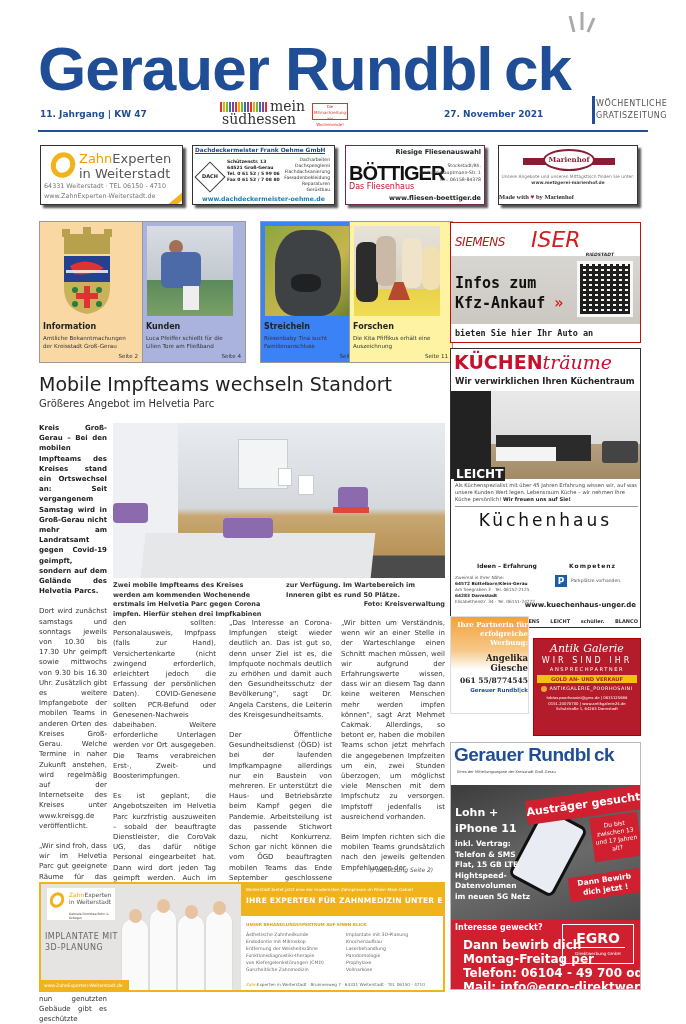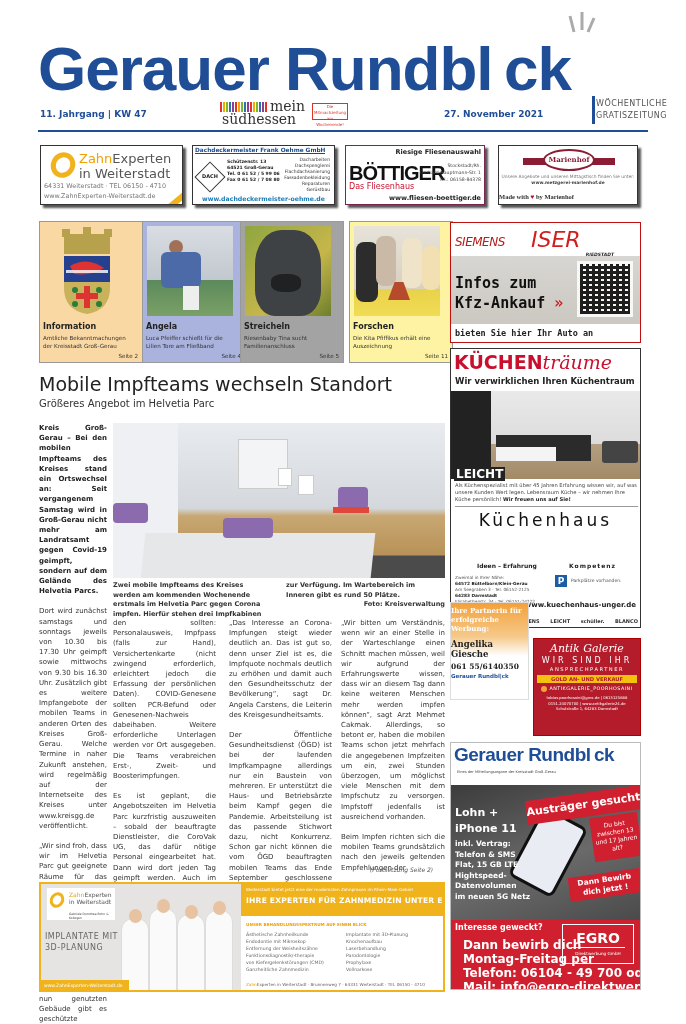--- a/index.html
+++ b/index.html
@@ -49,21 +49,21 @@
 #ad-marien .m{position:absolute;left:0;width:100%;bottom:4px;text-align:left;font-family:Liberation Serif, serif;font-size:6.5px;font-weight:bold;color:#333}
 #ad-marien .m i{color:#b0112b;font-style:normal}
 
 .teaser{position:absolute;top:221px;width:104px;height:142px;border:1px solid #999}
 .teaser .pic{position:absolute;left:4px;top:4px;width:86px;height:90px;overflow:hidden}
 .teaser .t1{position:absolute;left:3px;top:100px;font-size:8px;font-weight:bold;color:#222}
 .teaser .t2{position:absolute;left:3px;top:112px;font-size:5.6px;line-height:8px;color:#333;width:88px}
 .teaser .pg{position:absolute;right:4px;bottom:3px;font-size:5.6px;color:#333}
 #teaser-info{left:39px;background:#f9d8a4}
 #teaser-treff{left:142px;background:#aab3dd}
-#teaser-streich{left:240px;background:#a3a3a3}
+#teaser-streich{left:260px;background:#3b82f6}
 #teaser-forsch{left:349px;background:#fdf3a3}
 
 #art-title{left:39px;top:373px;font-size:19px;color:#222;white-space:nowrap}
 #art-sub{left:39px;top:398px;font-size:10px;color:#333}
 .col{position:absolute;font-size:7px;line-height:10.2px;text-align:justify;color:#333;hyphens:auto}
 .col p{margin-bottom:10px}
 .col p.lead{font-weight:bold;color:#222}
 #col1{left:39px;top:423px;width:68px}
 #photo{left:113px;top:423px;width:332px;height:155px;background:linear-gradient(180deg,#e8ebef 0%,#d4d8dd 55%,#c8a772 60%,#b89258 85%,#4b4b4b 86%,#4b4b4b 100%);overflow:hidden}
 #photo .wallL{position:absolute;left:0;top:0;width:65px;height:155px;background:#eef0f3}
@@ -126,21 +126,21 @@
 #ad-kue .kh{position:absolute;left:0;width:100%;top:161px;text-align:center;font-size:17px;letter-spacing:3px;color:#111}
 #ad-kue .un{position:absolute;left:0;width:100%;top:176px;text-align:center;font-size:36px;color:#d01f1f;line-height:40px}
 #ad-kue .ide{position:absolute;left:26px;top:213px;font-size:6px;font-weight:bold}
 #ad-kue .kom{position:absolute;right:24px;top:213px;font-size:6px;font-weight:bold;letter-spacing:1px}
 #ad-kue .addr{position:absolute;left:4px;top:226px;font-size:4.3px;line-height:6px;color:#555}
 #ad-kue .addr b{color:#222}
 #ad-kue .park{position:absolute;left:104px;top:226px;width:12px;height:12px;background:#1b5ea6;color:#fff;font-size:9px;font-weight:bold;text-align:center;line-height:12px}
 #ad-kue .parkt{position:absolute;left:120px;top:229px;font-size:4.5px;color:#555}
 #ad-kue .url{position:absolute;right:4px;top:252px;font-size:7px;font-weight:bold}
 #ad-kue .brands{position:absolute;left:4px;bottom:3px;width:183px;display:flex;justify-content:space-between;font-size:5px;font-weight:bold;color:#333}
-#ad-partner{left:450px;top:602px;width:79px;height:98px;background:linear-gradient(180deg,#f3a13a 0,#f6c98a 35%,#fff 55%);border:1px solid #ddd;text-align:left;font-family:"DejaVu Serif",serif}
+#ad-partner{left:450px;top:616px;width:79px;height:98px;background:linear-gradient(180deg,#f3a13a 0,#f6c98a 35%,#fff 55%);border:1px solid #ddd;text-align:right;font-family:"DejaVu Serif",serif}
 #ad-partner .a{font-size:7px;line-height:9px;color:#fff;font-weight:bold;margin-top:3px}
 #ad-partner .n{font-size:8.5px;line-height:10px;color:#222;font-weight:bold;margin-top:6px}
 #ad-partner .ph{font-size:7.5px;color:#222;font-weight:bold;margin-top:3px}
 #ad-partner .l{font-family:"DejaVu Sans",sans-serif;font-size:5.5px;color:#1f4e96;font-weight:bold;margin-top:2px}
 #ad-antik{left:533px;top:638px;width:108px;height:98px;background:#b51c2b;border:1px solid #a00;text-align:center;color:#fff}
 #ad-antik .h{font-family:"DejaVu Serif",serif;font-style:italic;font-size:11px;margin-top:3px}
 #ad-antik .w{font-size:8px;letter-spacing:3px;line-height:10px;margin-top:1px}
 #ad-antik .ap{font-size:5.2px;letter-spacing:1.5px}
 #ad-antik .g{background:#f4c20d;color:#b51c2b;font-size:5.2px;font-weight:bold;margin:3px 3px 0;line-height:8px}
 #ad-antik .ig{font-size:4.8px;margin-top:3px;letter-spacing:.5px}
@@ -259,21 +259,21 @@
   <div class="t1">Information</div>
   <div class="t2">Amtliche Bekanntmachungen der Kreisstadt Groß-Gerau</div>
   <div class="pg">Seite 2</div>
 </div>
 <div class="teaser" id="teaser-treff">
   <div class="pic" style="background:linear-gradient(180deg,#d9dde3 0,#c2c8cf 60%,#5c8a5c 60%,#7aa066 100%)">
     <div style="position:absolute;left:22px;top:14px;width:14px;height:14px;border-radius:50%;background:#a07058"></div>
     <div style="position:absolute;left:14px;top:26px;width:40px;height:36px;background:#4d6aa8;border-radius:6px"></div>
     <div style="position:absolute;left:36px;top:60px;width:16px;height:24px;background:#eee"></div>
   </div>
-  <div class="t1">Angela</div>
+  <div class="t1">Kunden</div>
   <div class="t2">Luca Pfeiffer schießt für die Lilien Tore am Fließband</div>
   <div class="pg">Seite 4</div>
 </div>
 <div class="teaser" id="teaser-streich">
   <div class="pic" style="background:linear-gradient(135deg,#8fa640,#c6b64b 60%,#6e7f2c)">
     <div style="position:absolute;left:10px;top:4px;width:66px;height:86px;background:#3e4244;border-radius:40% 40% 30% 30%"></div>
     <div style="position:absolute;left:26px;top:48px;width:30px;height:18px;background:#1f2122;border-radius:40%"></div>
   </div>
   <div class="t1">Streicheln</div>
   <div class="t2">Riesenbaby Tina sucht Familienanschluss</div>
@@ -421,21 +421,21 @@
     <span>BLANCO</span>
   </div>
 </div>
 
 <div class="abs" id="ad-partner">
   <div class="a">Ihre Partnerin für erfolgreiche Werbung:</div>
   <div class="n">
       <div>Angelika</div>
       <div>Giesche</div>
     </div>
-  <div class="ph">061 55/6140350</div>
+  <div class="ph">061 55/8774545</div>
   <div class="l">Gerauer Rundbl|ck</div>
 </div>
 
 <div class="abs" id="ad-antik">
   <div class="h">Antik Galerie</div>
   <div class="w">WIR SIND IHR</div>
   <div class="ap">ANSPRECHPARTNER</div>
   <div class="g">GOLD AN- UND VERKAUF</div>
   <div class="ig"><span style="display:inline-block;width:6px;height:6px;border-radius:50%;background:#f4a13a;vertical-align:middle"></span> <span>ANTIKGALERIE_POORHOSAINI</span></div>
   <div class="c">

